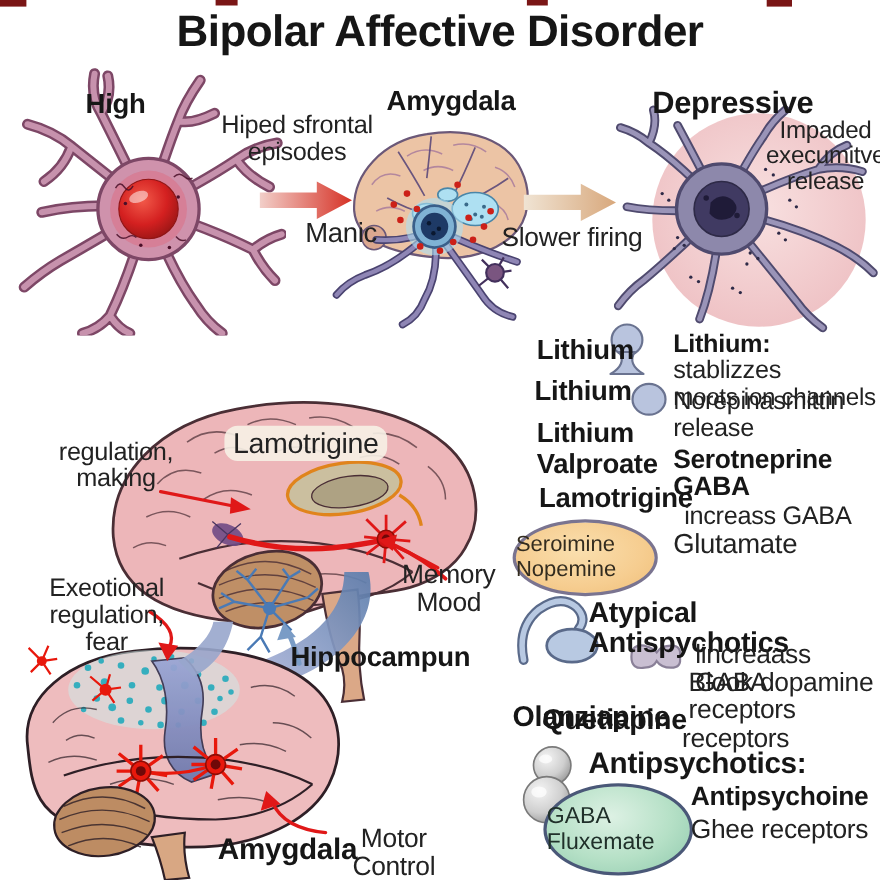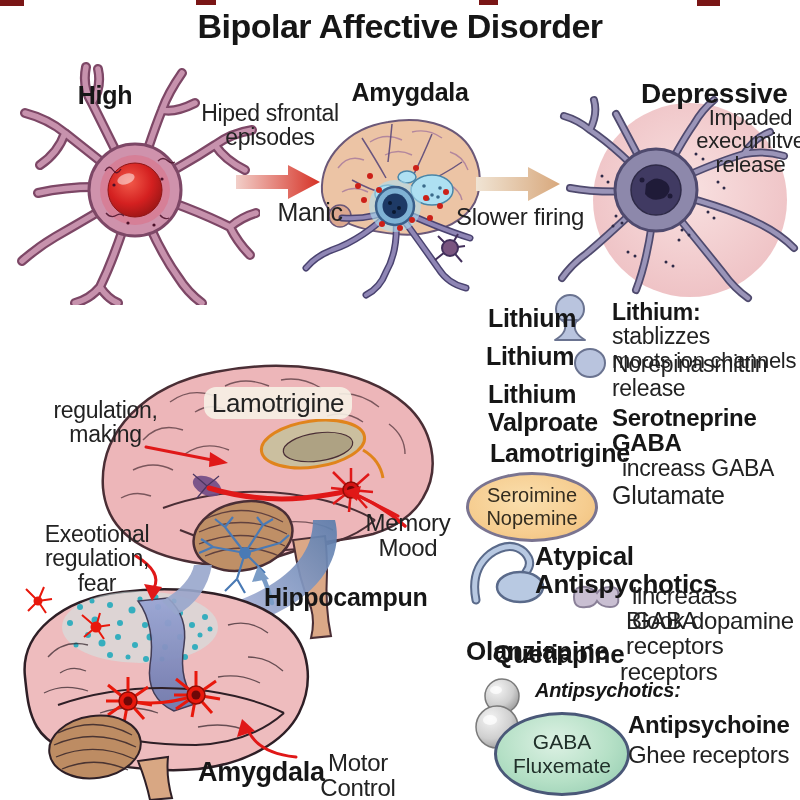--- a/index.html
+++ b/index.html
@@ -1,26 +1,26 @@
 <!DOCTYPE html>
 <html><head>
 <meta charset="utf-8">
 <style>
   html,body { margin:0; padding:0; background:#ffffff; }
   .canvas { position:relative; width:800px; height:800px; background:#fff; overflow:hidden;
             font-family:"Liberation Sans", sans-serif; }
   .lbl { position:absolute; color:#222; line-height:1.06; letter-spacing:-0.3px; }
   .b   { font-weight:700; color:#161616; }
   .c   { text-align:center; }
-  .title { font-size:34px; letter-spacing:-0.5px; }
+  .title { font-size:40px; letter-spacing:-0.5px; }
   svg.ill { position:absolute; }
   .dash { position:absolute; top:0; height:6px; background:#7a1616; }
   .pill { background:rgba(246,241,230,0.9); border-radius:12px; padding:1px 8px; }
   .oval { position:absolute; border-radius:50%; display:flex; flex-direction:column;
-          justify-content:center; align-items:center; }
+          justify-content:center; align-items:flex-start; }
   .oval-orange { background:radial-gradient(ellipse at 45% 40%, #fadfae 0%, #f6cd90 60%, #efbe78 100%);
                  border:3px solid #7a7490; }
   .oval-green  { background:radial-gradient(ellipse at 45% 35%, #ddf1e4 0%, #b5e0c6 55%, #8fc9ad 100%);
                  border:3px solid #4a5878; }
 </style>
 </head>
 <body>
 
 <div class="canvas">
 
@@ -383,21 +383,21 @@
   <div class="lbl b c" style="left:60px;top:82px;width:90px;font-size:25px;">High</div>
   <div class="lbl c" style="left:190px;top:101px;width:160px;font-size:23px;">
     <div>Hiped sfrontal</div>
     <div>episodes</div>
   </div>
   <div class="lbl c" style="left:255px;top:199px;width:110px;font-size:25px;">Manic</div>
 
   <div class="lbl b c" style="left:345px;top:79px;width:130px;font-size:25px;">Amygdala</div>
   <div class="lbl c" style="left:450px;top:204px;width:140px;font-size:24px;">Slower firing</div>
 
-  <div class="lbl b c" style="left:593px;top:79px;width:135px;font-size:28px;margin-left:48px;">Depressive</div>
+  <div class="lbl b c" style="left:593px;top:79px;width:135px;font-size:28px;">Depressive</div>
   <div class="lbl c" style="left:693px;top:106px;width:115px;font-size:22px;">
     <div>Impaded</div>
     <div>execumitve</div>
     <div>release</div>
   </div>
 
   <div class="lbl c" style="left:198px;top:390px;width:160px;font-size:26px;">
     <span class="pill">Lamotrigine</span>
   </div>
   <div class="lbl c" style="left:28px;top:398px;width:155px;font-size:23px;">
@@ -446,17 +446,17 @@
   <div class="lbl b" style="left:535px;top:543px;width:270px;font-size:26px;">Atypical Antispychotics</div>
   <div class="lbl" style="left:632px;top:583px;width:170px;font-size:24px;">lincreaass GABA</div>
   <div class="lbl b" style="left:466px;top:612px;font-size:26px;margin-top:26px;">Olanziapine</div>
   <div class="lbl b" style="left:493px;top:641px;font-size:26px;">Quetiapine</div>
   <div class="lbl" style="left:626px;top:608px;width:180px;font-size:24px;">
     <div>Blook dopamine</div>
     <div>receptors</div>
     <div style="margin-left:-6px;">receptors</div>
   </div>
 
-  <div class="lbl b" style="left:535px;top:680px;width:250px;font-size:20px;font-style:italic;">Antipsychotics:</div>
+  <div class="lbl b" style="left:535px;top:680px;width:250px;font-size:27px;">Antipsychotics:</div>
   <div class="lbl b" style="left:628px;top:712px;width:175px;font-size:24px;">Antipsychoine</div>
   <div class="lbl" style="left:628px;top:742px;width:175px;font-size:24px;">Ghee receptors</div>
 
 </div>
 
 </body></html>

